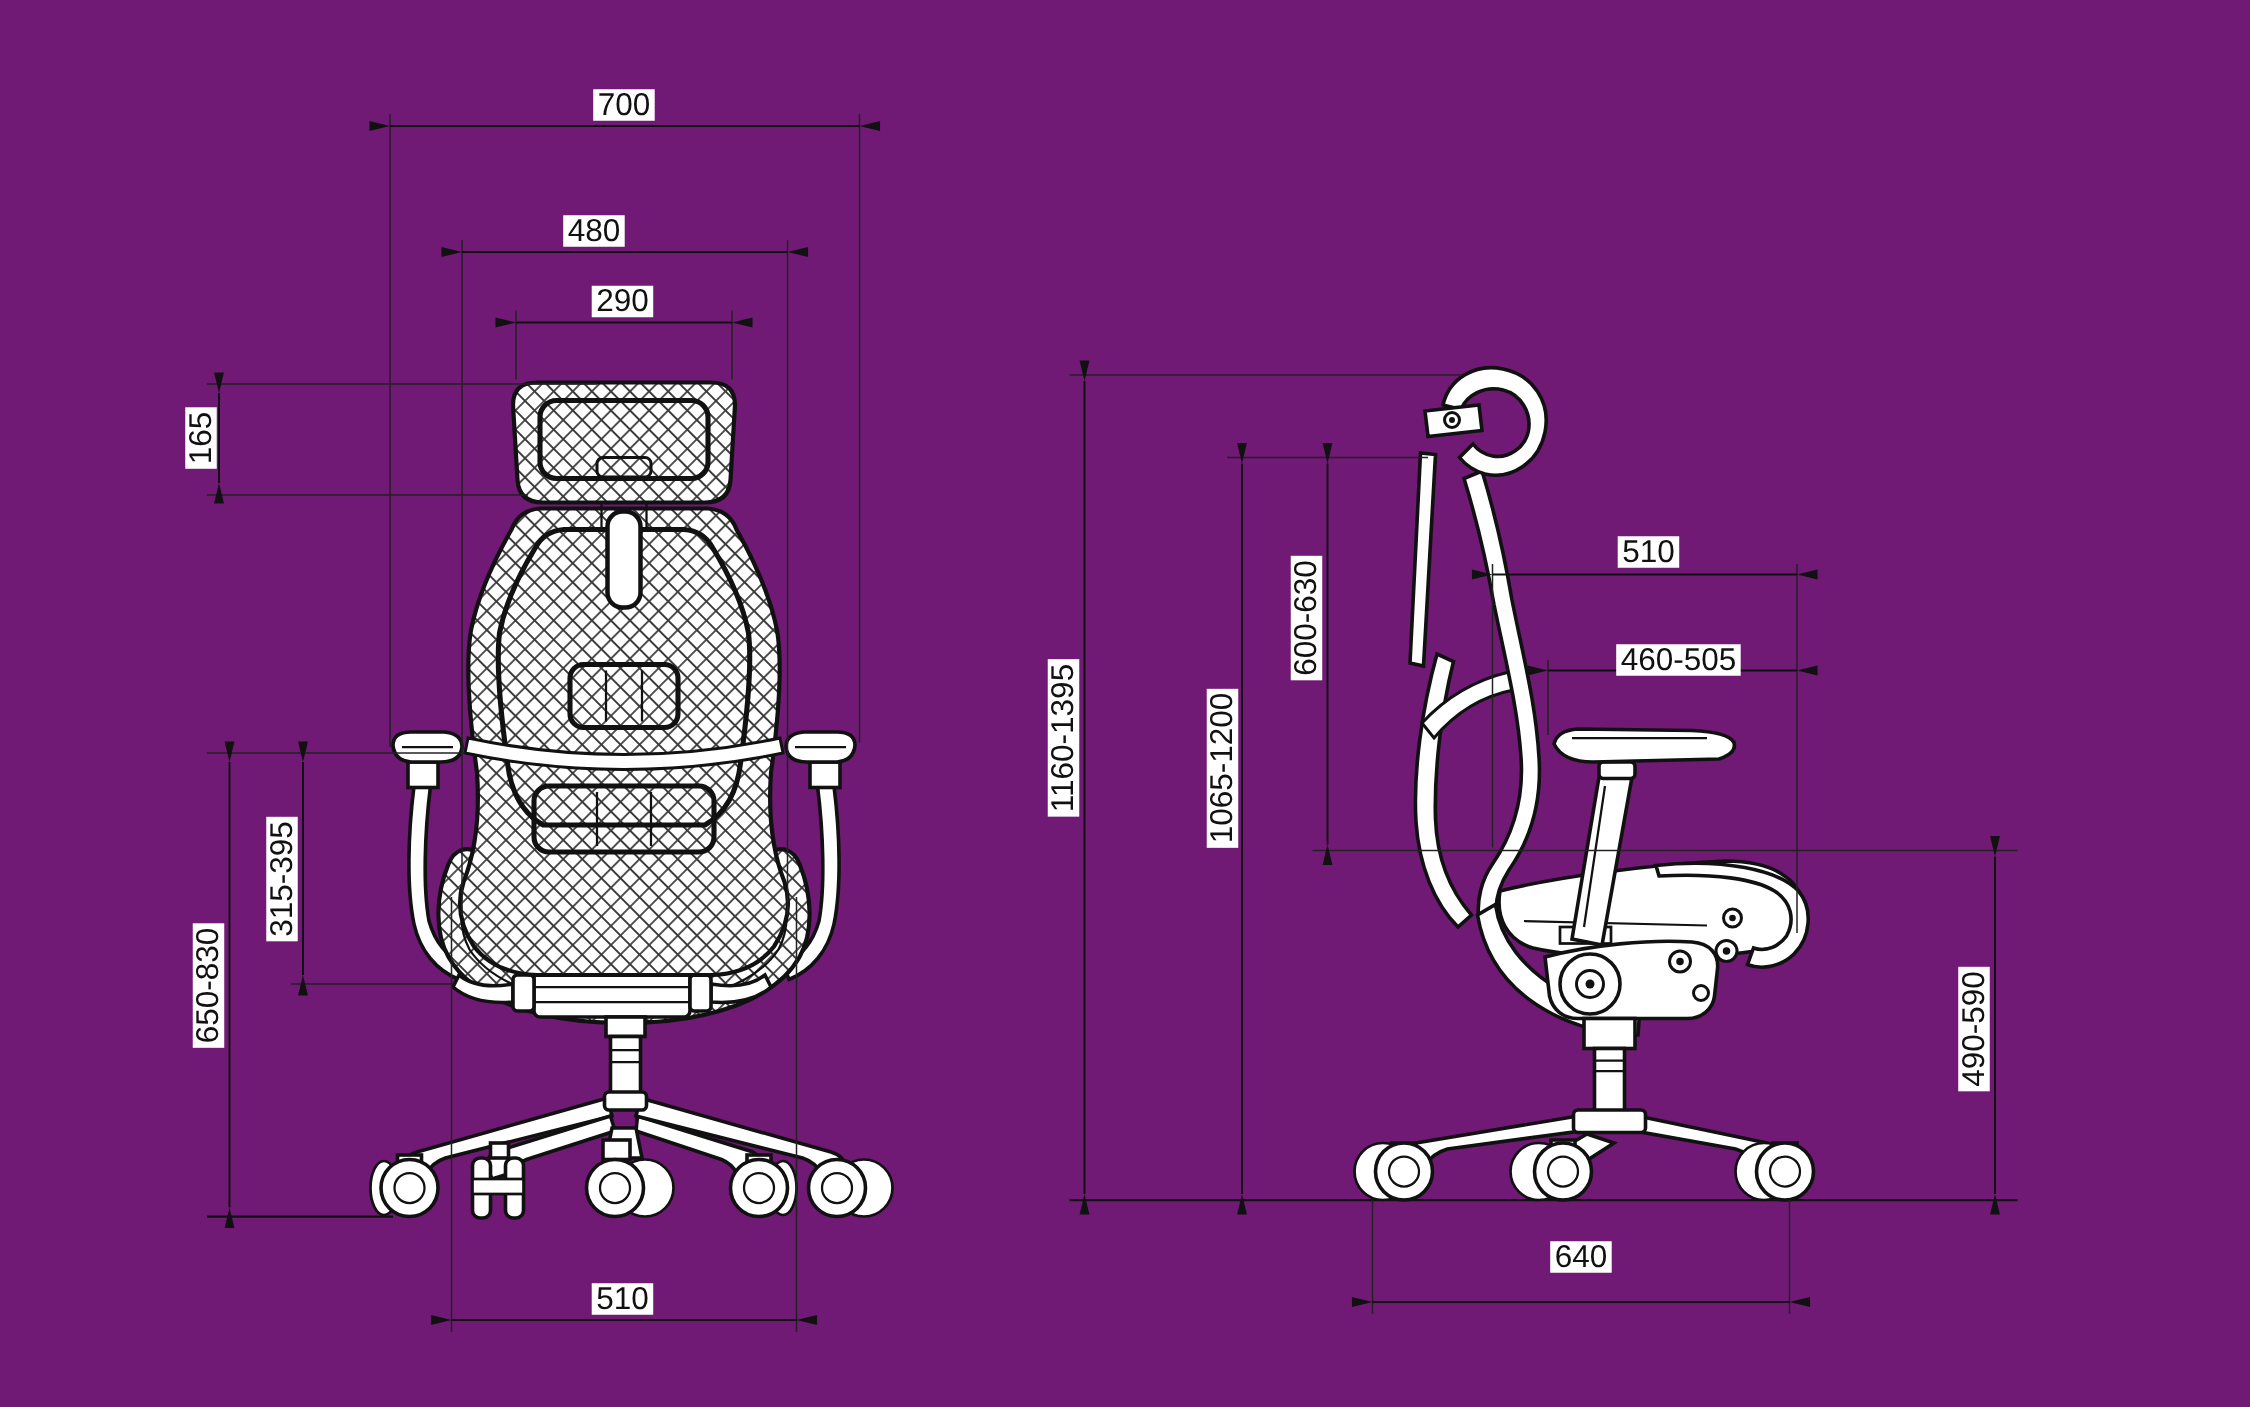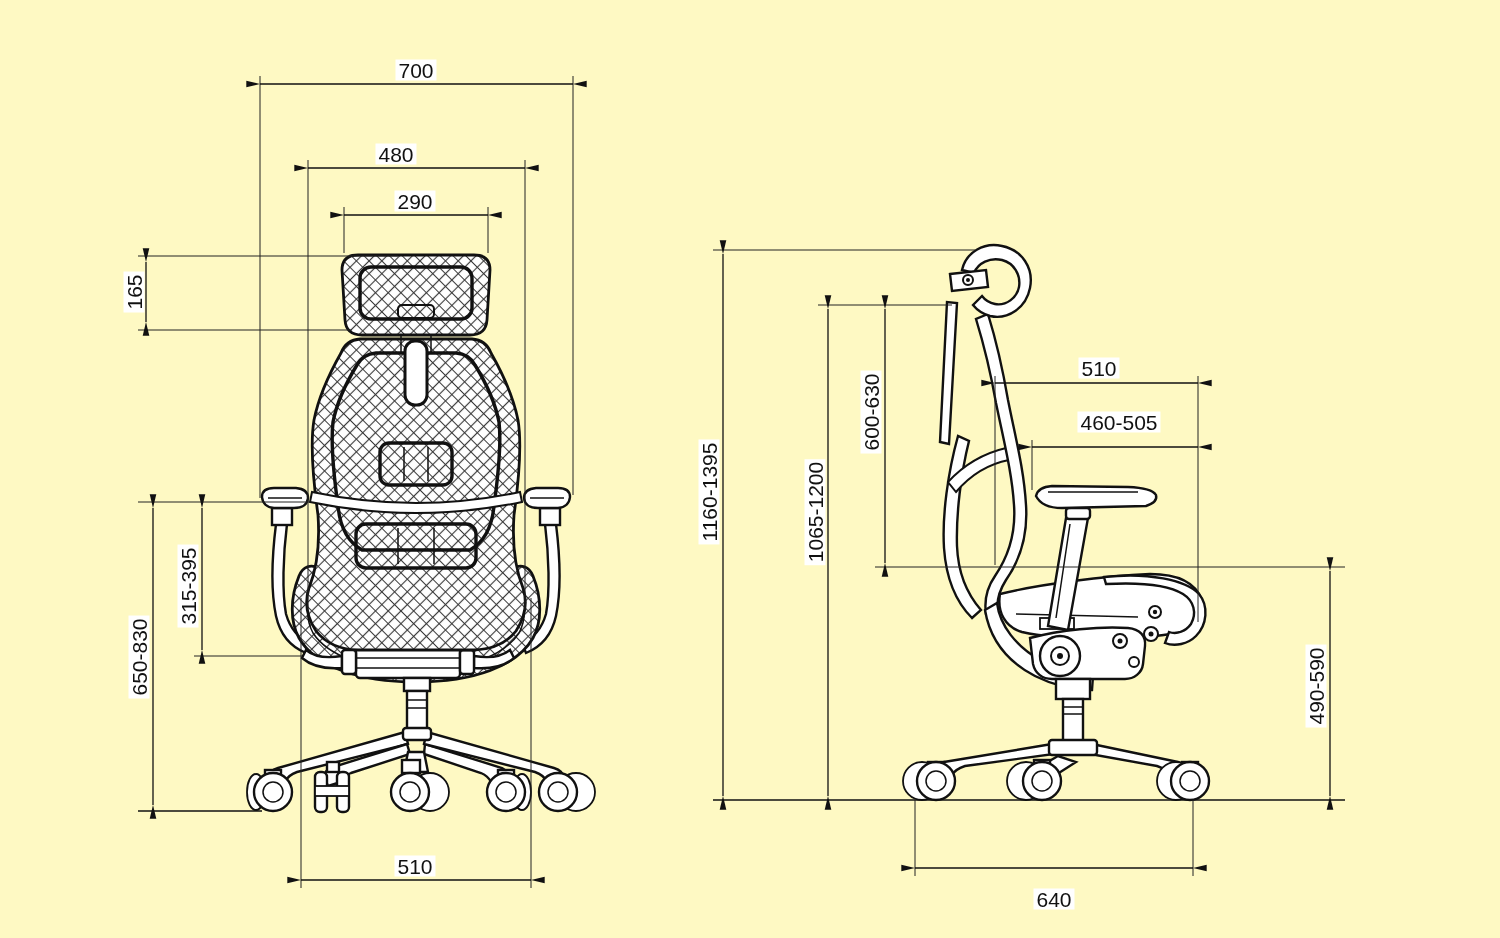--- a/index.html
+++ b/index.html
@@ -1,16 +1,16 @@
 <!DOCTYPE html>
 <html><head>
 <meta charset="utf-8">
 <style>
   html,body{margin:0;padding:0;background:#fff;}
-  .stage{position:relative;width:1500px;height:938px;background:#fef9c3;overflow:hidden;
+  .stage{position:relative;width:1500px;height:938px;background:#701a75;overflow:hidden;
          font-family:"Liberation Sans",sans-serif;}
   .stage svg{position:absolute;left:0;top:0;}
   .dim-label{position:absolute;transform:translate(-50%,-50%);font-size:21px;color:#111;
              white-space:nowrap;background:#fff;padding:0 3px;line-height:1;}
   .dim-label.vert{transform:translate(-50%,-50%) rotate(-90deg);}
   .dim{stroke:#111;stroke-width:1.3;}
   .ext{stroke:#222;stroke-width:1;}
   .ground{stroke:#111;stroke-width:1.5;}
   .art{stroke:#111;fill:#fff;}
   .o2{stroke-width:2.4;}
@@ -292,17 +292,17 @@
   <div class="dim-label" style="left:415px;top:201px">290</div>
   <div class="dim-label vert" style="left:134px;top:292px">165</div>
   <div class="dim-label vert" style="left:188px;top:586px">315-395</div>
   <div class="dim-label vert" style="left:139px;top:657px">650-830</div>
   <div class="dim-label" style="left:415px;top:866px">510</div>
 
   <div class="dim-label vert" style="left:709px;top:492px">1160-1395</div>
   <div class="dim-label vert" style="left:815px;top:512px">1065-1200</div>
   <div class="dim-label vert" style="left:871px;top:412px">600-630</div>
   <div class="dim-label" style="left:1099px;top:368px">510</div>
-  <div class="dim-label" style="left:1119px;top:422px">460-505</div>
+  <div class="dim-label" style="left:1119px;top:440px">460-505</div>
   <div class="dim-label vert" style="left:1316px;top:686px">490-590</div>
-  <div class="dim-label" style="left:1054px;top:899px">640</div>
+  <div class="dim-label" style="left:1054px;top:838px">640</div>
 </div>
 </div>
 
 </body></html>

